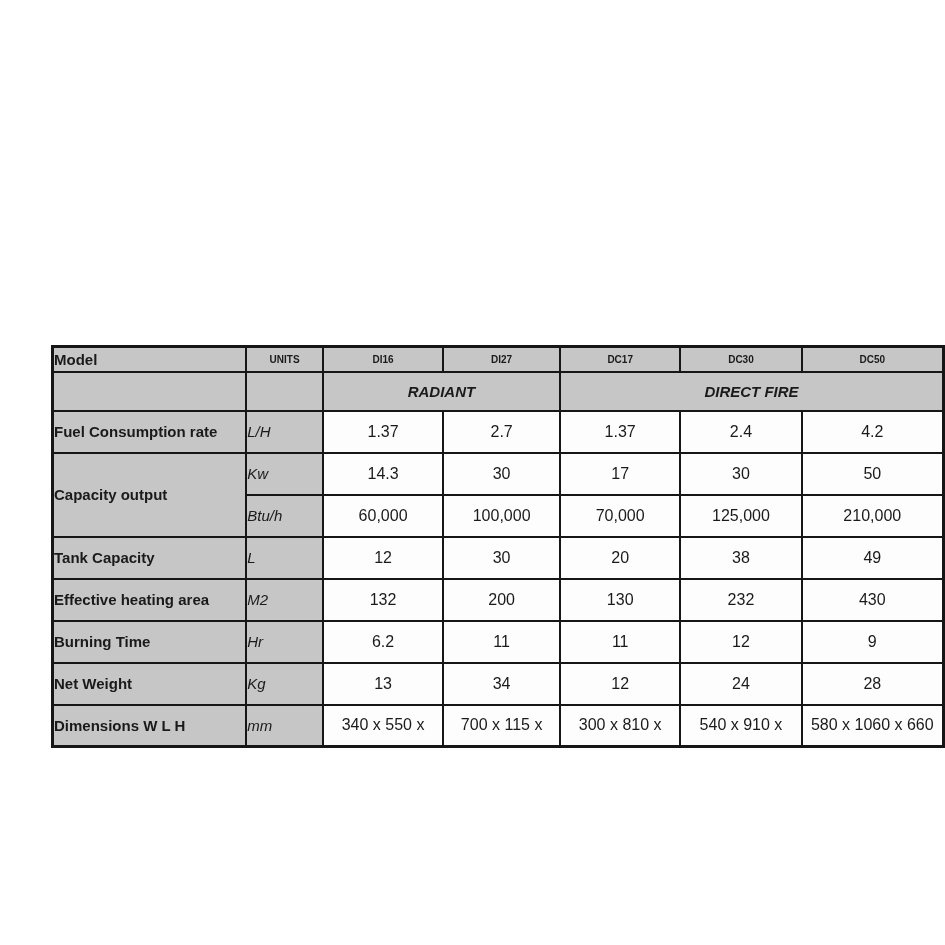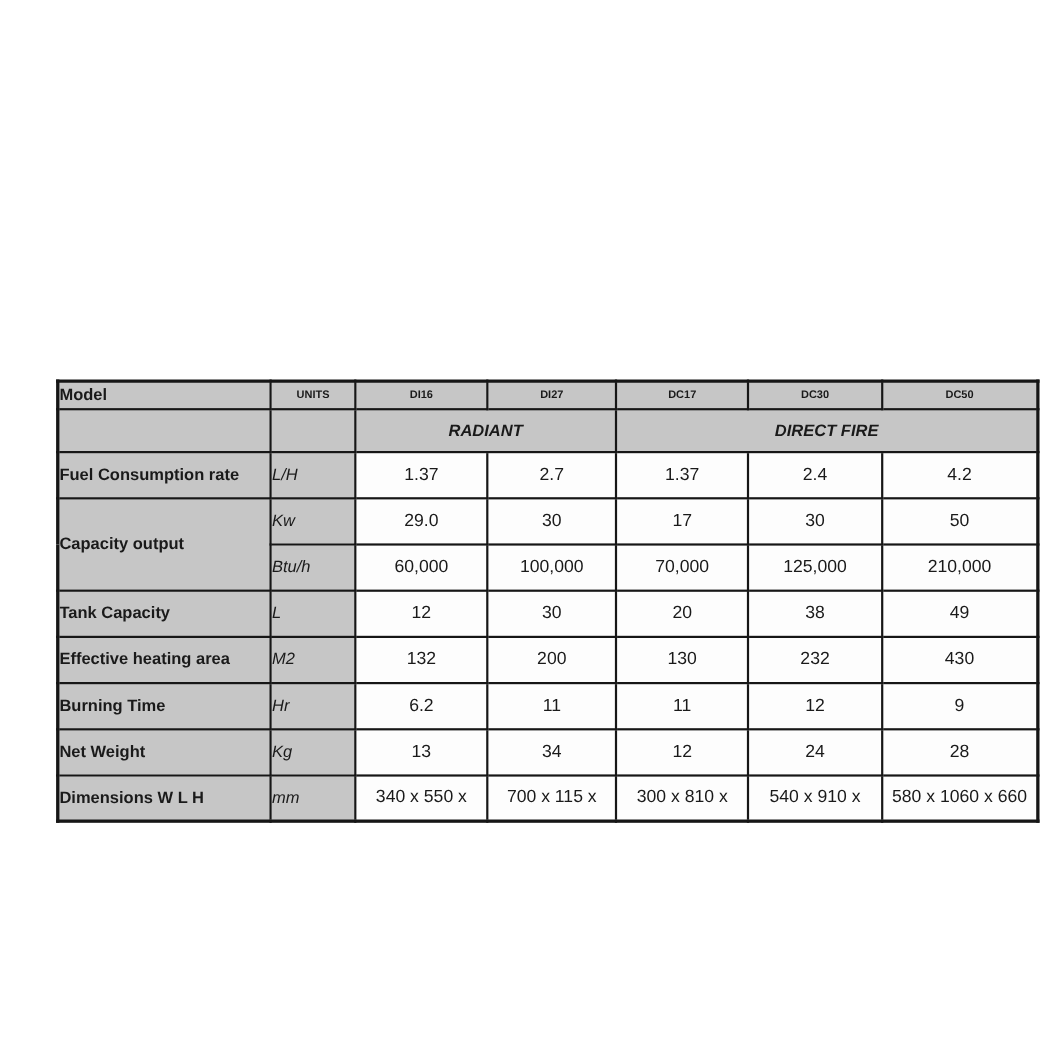--- a/index.html
+++ b/index.html
@@ -76,21 +76,21 @@
     <td class="w v">1.37</td>
     <td class="w v">2.7</td>
     <td class="w v">1.37</td>
     <td class="w v">2.4</td>
     <td class="w v">4.2</td>
   </tr>
 
   <tr class="h-data">
     <td class="g lbl" rowspan="2">Capacity output</td>
     <td class="g u">Kw</td>
-    <td class="w v">29.0</td>
+    <td class="w v">14.3</td>
     <td class="w v">30</td>
     <td class="w v">17</td>
     <td class="w v">30</td>
     <td class="w v">50</td>
   </tr>
 
   <tr class="h-data">
     <td class="g u">Btu/h</td>
     <td class="w v">60,000</td>
     <td class="w v">100,000</td>

